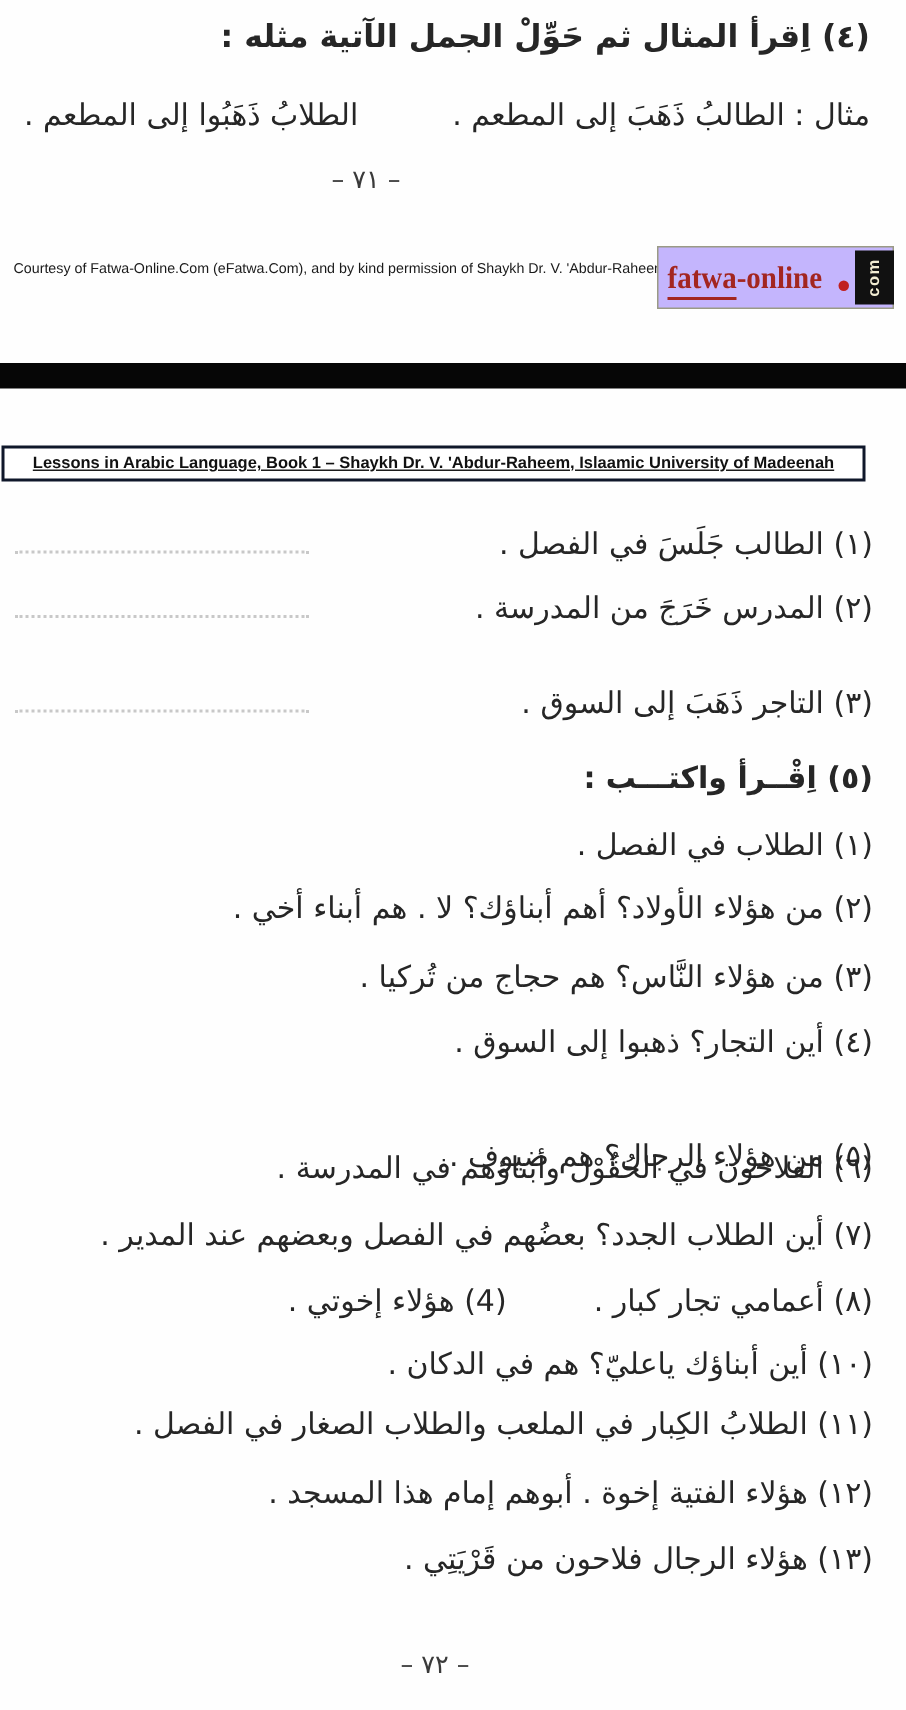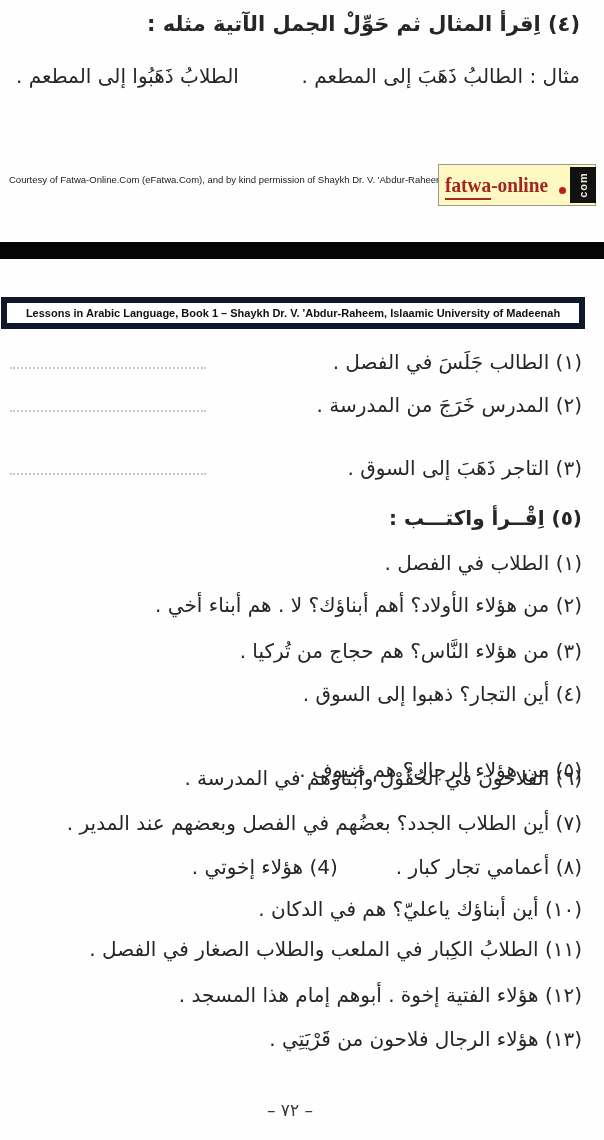--- a/index.html
+++ b/index.html
@@ -11,35 +11,35 @@
   #ex4-header{position:absolute;top:12px;right:24px;font-size:21px;font-weight:bold;letter-spacing:-0.3px;}
   #example-row{position:absolute;top:64px;left:16px;right:24px;display:flex;direction:rtl;
                justify-content:space-between;align-items:flex-start;font-size:20px;}
   #page-71{position:absolute;top:110px;left:0;width:488px;text-align:center;font-size:17px;
            color:#3a3a3a;letter-spacing:3px;direction:rtl;}
 
   #courtesy{position:absolute;top:174px;left:9px;font-family:"Liberation Sans",sans-serif;
             font-size:9.5px;color:#1a1a1a;letter-spacing:0;}
 
   
-  #logo{position:absolute;top:164px;right:8px;width:158px;height:42px;background:#fef9c3;
+  #logo{position:absolute;top:164px;right:8px;width:158px;height:42px;background:#c4b5fd;
         border:1px solid #9a9a86;display:flex;align-items:center;box-sizing:border-box;padding:2px 3px 2px 6px;}
   #logo-text{font-family:"Liberation Serif",serif;font-weight:bold;font-size:21px;color:#a32620;
              transform:scaleX(0.92);transform-origin:left center;white-space:nowrap;line-height:1;}
   #logo-text .u{border-bottom:2px solid #a32620;padding-bottom:1px;}
   #logo-dot{width:7px;height:7px;border-radius:50%;background:#c01f1f;margin:10px 3px 0 2px;flex:none;}
   #logo-box{width:26px;height:36px;background:#111;color:#f2edd3;display:flex;align-items:center;
             justify-content:center;flex:none;margin-left:1px;}
   #logo-com{transform:rotate(-90deg);font-family:"Liberation Sans",sans-serif;font-weight:bold;
             font-size:11px;letter-spacing:1px;}
 
   #black-bar{position:absolute;top:242px;left:0;width:604px;height:17px;background:#060606;}
 
-  #banner{position:absolute;top:297px;left:1px;width:572px;height:20px;border:6px solid #0f172a;
-          background:#fff;display:flex;align-items:center;justify-content:center;}
+  #banner{position:absolute;top:297px;left:1px;width:572px;height:20px;border:2px solid #0f172a;
+          background:#fff;display:flex;align-items:center;justify-content:center;text-decoration:underline;}
   #banner-text{font-family:"Liberation Sans",sans-serif;font-weight:bold;font-size:11px;color:#111;
                white-space:nowrap;}
 
   
   .line{position:absolute;right:22px;left:10px;direction:rtl;text-align:right;font-size:20px;
         color:#262626;letter-spacing:-0.2px;white-space:nowrap;}
   .with-dots{display:flex;justify-content:space-between;align-items:flex-end;}
   .dots{flex:none;width:196px;border-bottom:2px dotted #c8c8c8;height:0;margin-bottom:5px;}
   .pair{display:flex;direction:rtl;}
   .pair .gap{width:58px;flex:none;}
@@ -58,20 +58,21 @@
 
 <div id="page">
 
   <div id="ex4-header" class="ar">(٤) اِقرأ المثال ثم حَوِّلْ الجمل الآتية مثله :</div>
 
   <div id="example-row">
     <span class="ar">مثال : الطالبُ ذَهَبَ إلى المطعم .</span>
     <span class="ar">الطلابُ ذَهَبُوا إلى المطعم .</span>
   </div>
 
+  <div id="page-71">– ٧١ –</div>
 
   <div id="courtesy">Courtesy of Fatwa-Online.Com (eFatwa.Com), and by kind permission of Shaykh Dr. V. 'Abdur-Raheem</div>
 
   <div id="logo">
     <span id="logo-text"><span class="u">fatwa</span><span>-online</span></span>
     <span id="logo-dot"></span>
     <span id="logo-box">
       <span id="logo-com">com</span>
     </span>
   </div>

